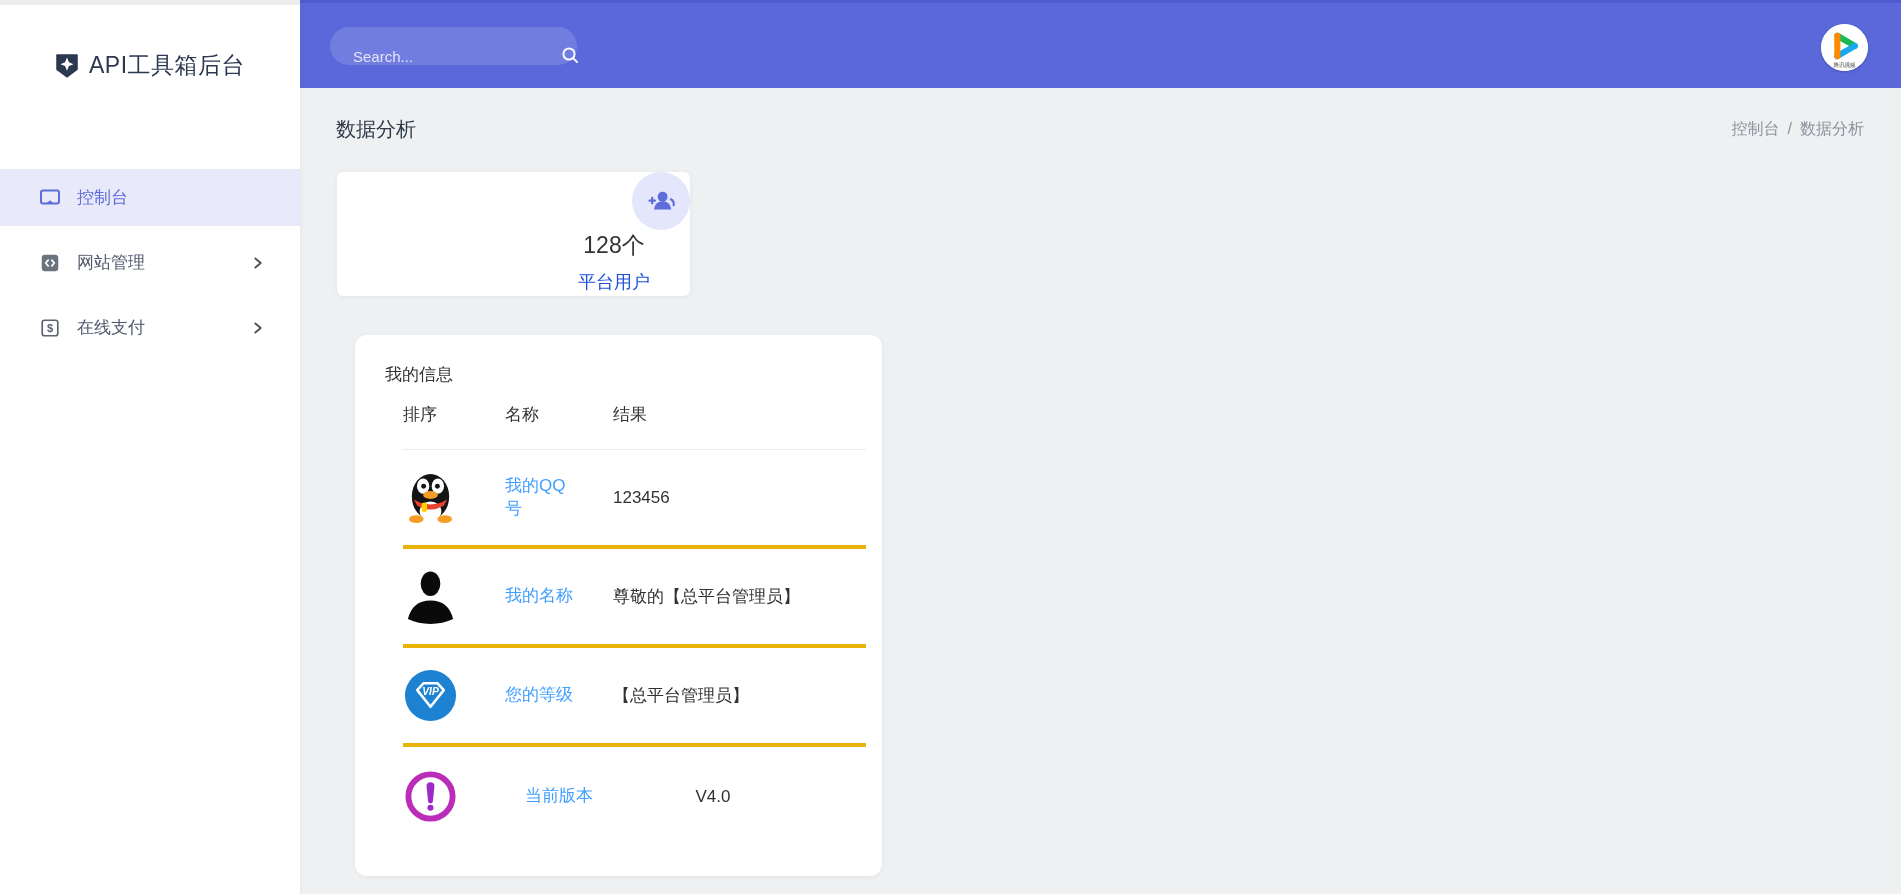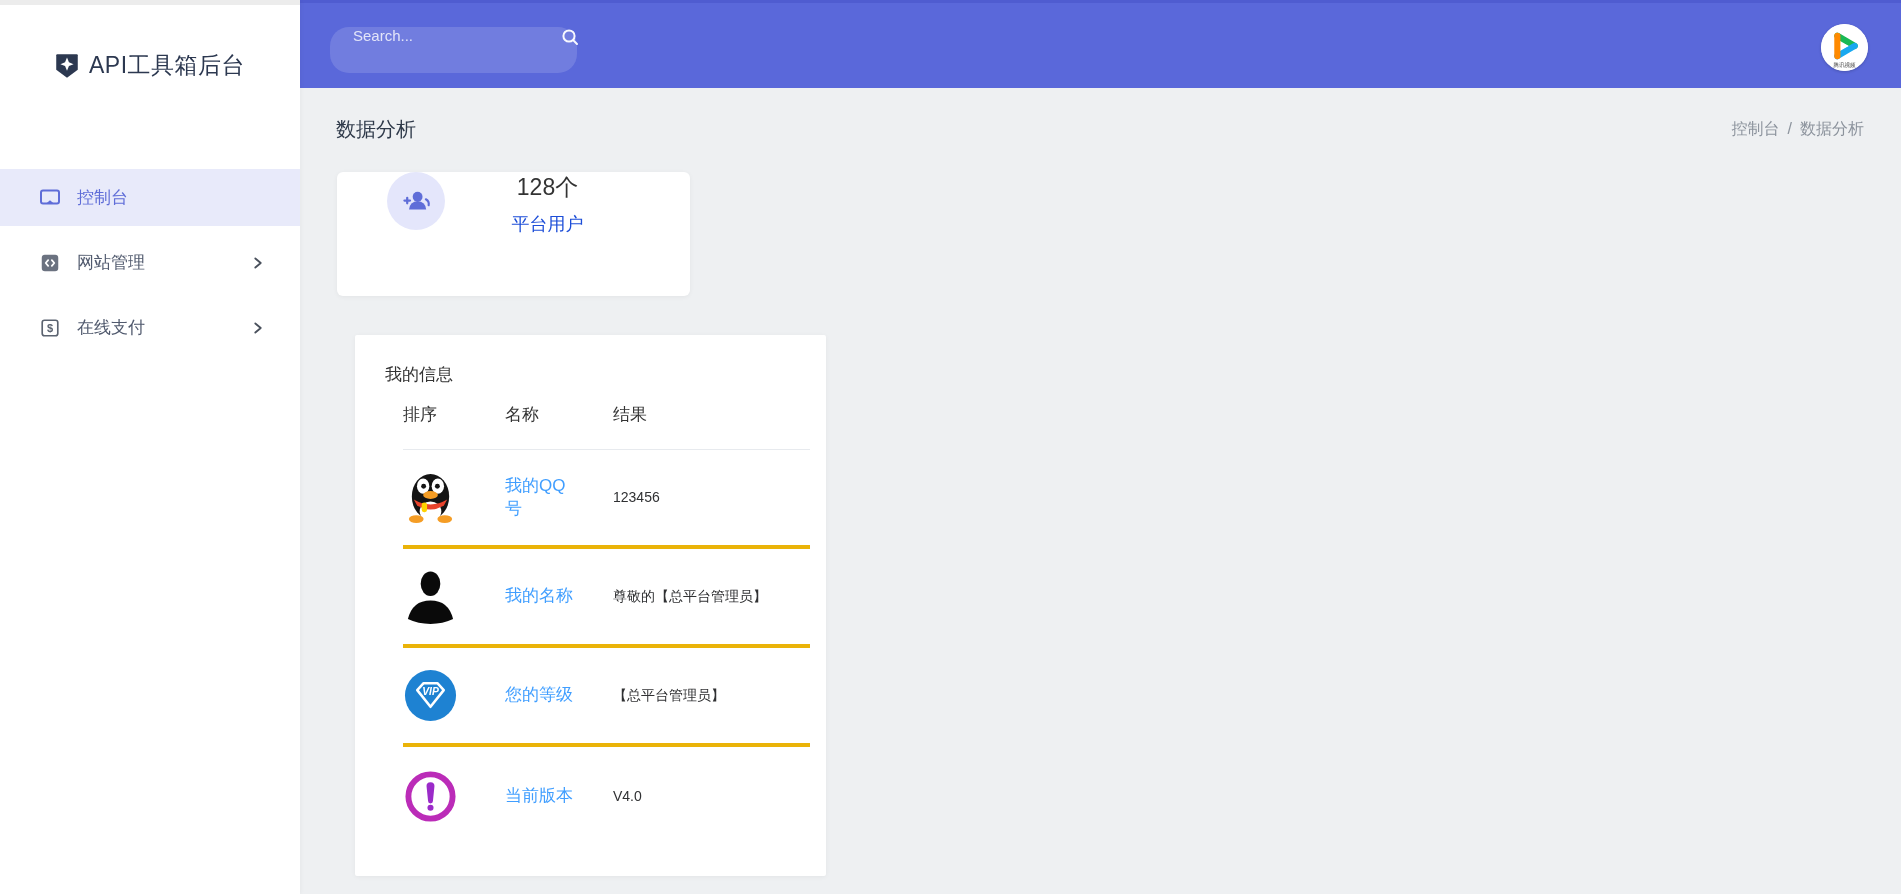--- a/index.html
+++ b/index.html
@@ -31,23 +31,23 @@
   .mi-label { margin-left:15px; font-size:17px; color:#515a6e; }
   .menu-item.active .mi-label { color:#5f6dd8; }
   .chev { position:absolute; right:36px; top:50%; transform:translateY(-50%); display:flex; }
 
   
   .header {
     position:absolute; left:300px; top:0; right:0; height:88px;
     background:#5a68da; border-top:3px solid #4f5cd0;
   }
   .search {
-    position:absolute; left:30px; top:24px; width:247px; height:46px;
+    position:absolute; left:30px; top:24px; width:247px; height:38px;
     background:rgba(255,255,255,0.14); border-radius:19px;
-    display:flex; align-items:flex-start;
+    display:flex; align-items:flex-end;
   }
   .search input {
     flex:1; background:transparent; border:none; outline:none;
     color:#fff; font-size:15px; padding:0 8px 0 23px;
     font-family:"Liberation Sans", sans-serif;
   }
   .search input::placeholder { color:rgba(255,255,255,0.8); }
   .search-ic { margin-right:17px; display:flex; cursor:pointer; }
   .avatar {
     position:absolute; right:33px; top:21px; width:47px; height:47px;
@@ -63,54 +63,54 @@
     gap:7px;
   }
   .page-title { font-size:20px; font-weight:500; color:#2f3a4a; }
   .breadcrumb { font-size:16px; color:#8c939d; }
   .breadcrumb .sep { margin:0 8px; }
   .breadcrumb .bc-root { cursor:pointer; }
 
   .stat-card {
     position:absolute; left:37px; top:84px; width:353px; height:124px;
     background:#fff; border-radius:6px; box-shadow:0 1px 5px rgba(0,0,0,0.05);
-    display:flex; align-items:flex-start;
+    display:flex; align-items:flex-end;flex-direction:column;
   }
   .stat-icon-wrap {
     width:58px; height:58px; border-radius:50%; background:#e4e6fb;
     margin-left:50px; display:flex; align-items:center; justify-content:center; flex:none;
   }
   .stat-text { flex:1; text-align:center; padding-right:40px; }
   .stat-value { font-size:23px; color:#333; }
   .stat-label { font-size:18px; color:#1d4ed8; margin-top:9px; }
 
   .info-card {
-    position:absolute; left:55px; top:247px; width:471px; height:541px;
-    background:#fff; border-radius:2px; box-shadow:0 1px 5px rgba(0,0,0,0.05);
+    position:absolute; left:55px; top:247px; width:527px; height:541px;
+    background:#fff; border-radius:12px; box-shadow:0 1px 5px rgba(0,0,0,0.05);
     overflow:hidden;
   }
   .info-title { padding:28px 0 0 30px; font-size:17px; color:#333; }
   .info-table { margin:17px 16px 0 48px; }
   .t-head {
     display:grid; grid-template-columns:102px 108px 1fr;
     font-size:17px; color:#333; padding-bottom:23px;
     border-bottom:1px solid #e7eaee;
   }
   .t-row {
     display:grid; grid-template-columns:102px 108px 1fr;
     align-items:center; height:99px; border-bottom:4px solid #eab308;
   }
-  .t-row:last-child { border-bottom:none; }
+  .t-row:last-child { border-bottom:none;text-align:center; }
   .cell-icon { display:flex; align-items:center; }
   .cell-icon svg { display:block; }
   .cell-name a {
     color:#409eff; font-size:17px; line-height:1.35;
     display:inline-block; max-width:76px; text-decoration:none; cursor:pointer;
   }
-  .cell-result { font-size:14px; color:#303133; line-height:1.4; max-width:200px; }
+  .cell-result { font-size:17px; color:#303133; line-height:1.4; max-width:200px; }
 </style>
 </head>
 <body>
 
 <div class="sidebar">
   <div class="sidebar-topstrip"></div>
 
   <div class="logo">
     <span style="display:flex;">
       <svg width="26" height="28" viewBox="0 0 24 26">

